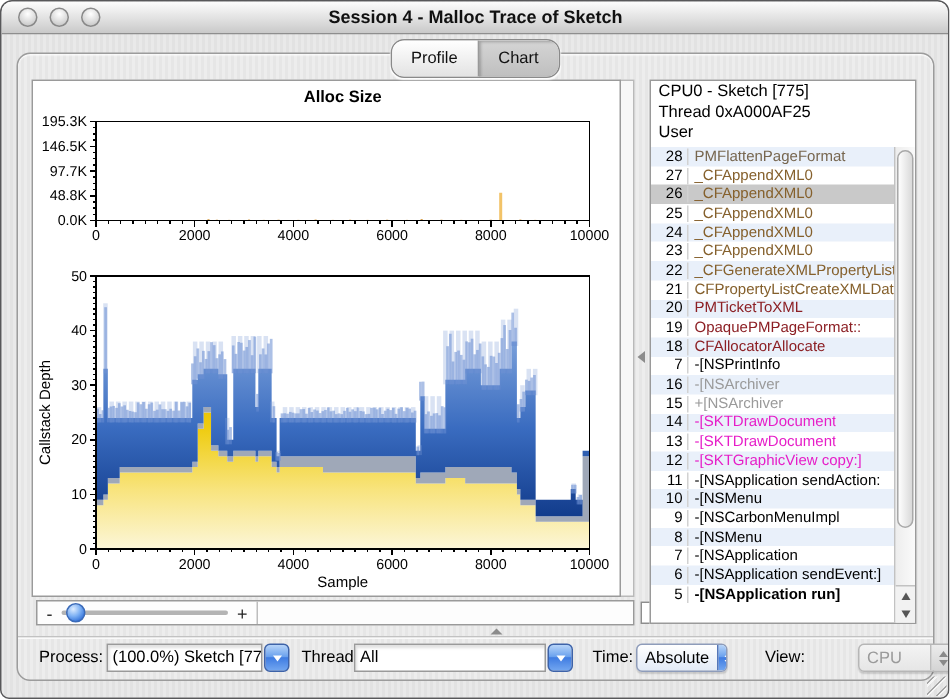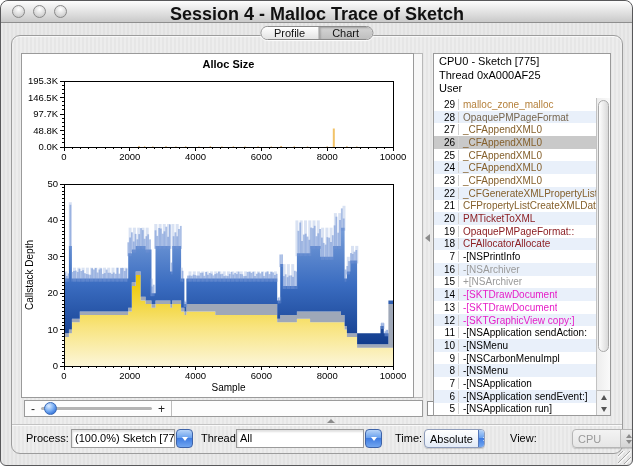--- a/index.html
+++ b/index.html
@@ -6,26 +6,26 @@
   *{box-sizing:border-box;}
   .window{position:relative;width:633px;height:466px;font-family:"Liberation Sans",sans-serif;
     background:repeating-linear-gradient(90deg,#e9e9e9 0 2px,#e2e2e2 2px 4px);
     border:1px solid #58585a;border-radius:8px 8px 6px 6px;overflow:hidden;}
   
   .titlebar{position:absolute;left:0;top:0;right:0;height:22px;
     background:linear-gradient(#fdfdfd,#d9d9d9 70%,#c9c9c9);border-bottom:1px solid #8e8e8e;border-radius:7px 7px 0 0;}
   .traffic{position:absolute;left:11px;top:4px;display:flex;gap:8px;}
   .tl{width:13px;height:13px;border-radius:50%;border:1px solid #898989;
     background:radial-gradient(circle at 50% 30%,#ffffff,#dcdcdc 55%,#bcbcbc);}
-  .title{position:absolute;left:80px;right:79px;top:3px;text-align:center;font-size:18px;font-weight:bold;color:#111;}
+  .title{position:absolute;left:80px;right:79px;top:3px;text-align:center;font-size:12px;font-weight:bold;color:#111;}
   
   .content-box{position:absolute;left:10px;top:34px;width:612px;height:419px;border:1px solid #9c9c9c;border-radius:9px;
     background:repeating-linear-gradient(90deg,#ededed 0 2px,#e6e6e6 2px 4px);box-shadow:inset 0 1px 1px rgba(255,255,255,.8);}
   
-  .tabs{position:absolute;left:50%;top:25px;transform:translateX(-50%);display:flex;height:14px;
+  .tabs{position:absolute;left:50%;top:25px;transform:translateX(-50%);display:flex;height:26px;
     border:1px solid #8a8a8a;border-radius:9px;overflow:hidden;background:#fff;z-index:6;box-shadow:0 1px 1px rgba(255,255,255,.9);}
   .tab{border:none;margin:0;padding:0 13px;font-size:11px;font-family:inherit;background:linear-gradient(#ffffff,#e3e3e3);color:#111;}
   .tab.selected{background:linear-gradient(#d5d5d5,#bfbfbf);box-shadow:inset 1px 1px 2px rgba(0,0,0,.25);
     border-left:1px solid #999;}
   
   .chart-panel{position:absolute;left:20px;top:52px;width:393px;height:345px;background:#fff;border:1px solid #9a9a9a;z-index:4;}
   .chart-panel svg{display:block;}
   .chart-vtrack{position:absolute;left:412px;top:52px;width:10px;height:345px;background:#f7f7f7;border:1px solid #b9b9b9;z-index:3;}
   
   .zoombar{position:absolute;left:23px;top:399px;width:399px;height:17px;background:#fdfdfd;border:1px solid #9a9a9a;display:flex;align-items:center;z-index:4;}
@@ -603,27 +603,23 @@
   <div class="splitter-arrow"></div>
   <div class="up-arrow"></div>
 
   <div class="list-panel">
     <div class="list-header">
       <div>CPU0 - Sketch [775]</div>
       <div>Thread 0xA000AF25</div>
       <div>User</div>
     </div>
     <div class="list-rows" id="rows">
-        <div class="lrow">
-          <span class="num">29</span>
-          <span class="lbl" style="color: rgb(181, 129, 60);">malloc_zone_malloc</span>
-        </div>
         <div class="lrow alt">
           <span class="num">28</span>
-          <span class="lbl" style="color: rgb(119, 102, 79);">OpaquePMPageFormat</span>
+          <span class="lbl" style="color: rgb(119, 102, 79);">PMFlattenPageFormat</span>
         </div>
         <div class="lrow">
           <span class="num">27</span>
           <span class="lbl" style="color: rgb(133, 96, 44);">_CFAppendXML0</span>
         </div>
         <div class="lrow alt selected">
           <span class="num">26</span>
           <span class="lbl" style="color: rgb(133, 96, 44);">_CFAppendXML0</span>
         </div>
         <div class="lrow">
@@ -701,21 +697,21 @@
         <div class="lrow">
           <span class="num">7</span>
           <span class="lbl" style="color: rgb(0, 0, 0);">-[NSApplication</span>
         </div>
         <div class="lrow alt">
           <span class="num">6</span>
           <span class="lbl" style="color: rgb(0, 0, 0);">-[NSApplication sendEvent:]</span>
         </div>
         <div class="lrow">
           <span class="num">5</span>
-          <span class="lbl" style="color: rgb(0, 0, 0);">-[NSApplication run]</span>
+          <span class="lbl" style="color: rgb(0, 0, 0); font-weight: bold;">-[NSApplication run]</span>
         </div>
       </div>
     <div class="vscroll">
       <div class="vthumb"></div>
       <div class="varrows">
         <div class="varr">
             <span class="tri-up"></span>
           </div>
         <div class="varr">
             <span class="tri-down"></span>

